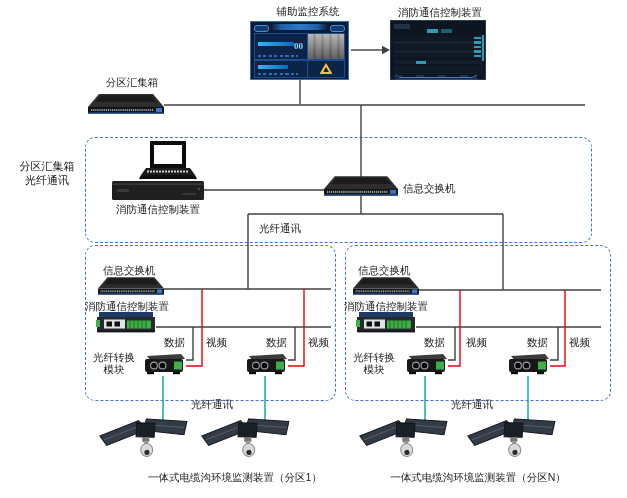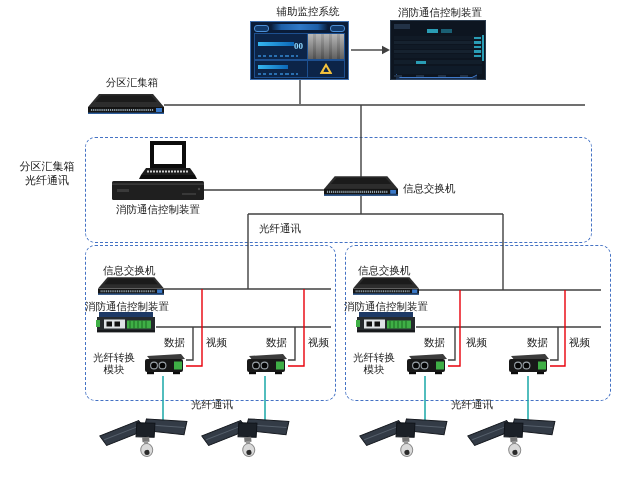--- a/index.html
+++ b/index.html
@@ -318,14 +318,16 @@
     <svg width="96" height="52">
         <use href="#sym-camdev"></use>
       </svg>
   </div>
   <div class="dev" style="left:466px;top:410px">
     <svg width="96" height="52">
         <use href="#sym-camdev"></use>
       </svg>
   </div>
 
+  <div class="lbl c" style="left:235px;top:471px">一体式电缆沟环境监测装置（分区1）</div>
+  <div class="lbl c" style="left:478px;top:471px">一体式电缆沟环境监测装置（分区N）</div>
 
 </div>
 
 </body></html>

